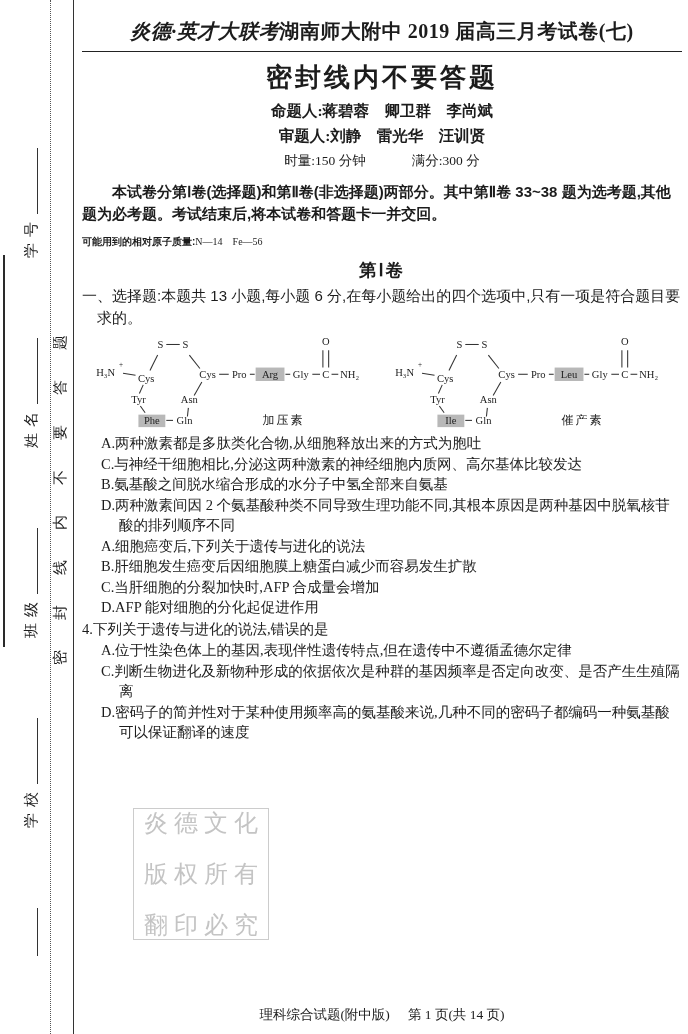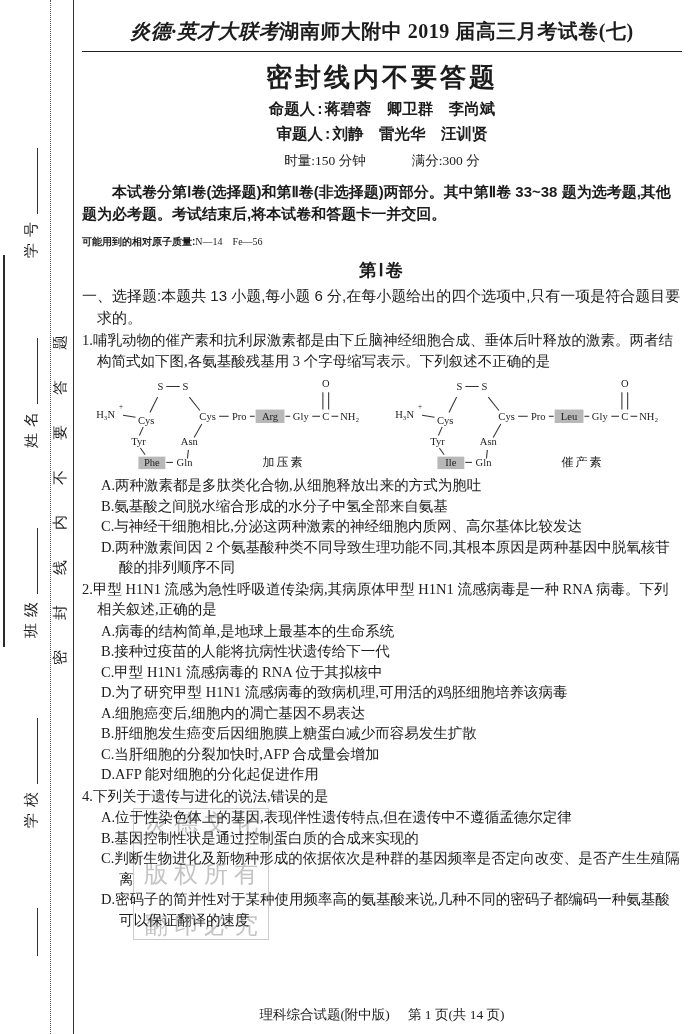--- a/index.html
+++ b/index.html
@@ -49,21 +49,21 @@
     text-align:center; font-weight:bold; font-size:20px; line-height:30px;
     white-space:nowrap; letter-spacing:0.5px;
     border-bottom:1.5px solid #222; padding-bottom:5px;
   }
   .exam-header .brand { font-style:italic; }
   .page-title {
     text-align:center; font-family:"Liberation Sans", sans-serif; font-weight:bold;
     font-size:26px; letter-spacing:3px; margin:15px 0 10px 0;
   }
   .setter-line {
-    text-align:center; font-family:Liberation Mono, monospace; font-weight:bold;
+    text-align:center; font-family:Liberation Serif, serif; font-weight:bold;
     font-size:15.5px; line-height:25px;
   }
   .duration-line { text-align:center; font-size:13.5px; margin-top:3px; }
   .duration-line .gap { display:inline-block; width:46px; }
 
   .intro {
     font-family:"Liberation Sans", sans-serif; font-weight:bold;
     font-size:15px; line-height:22px; text-indent:2em; margin-top:10px;
   }
   .masses { margin-top:7px; font-size:10px; }
@@ -138,21 +138,20 @@
 
     <div class="intro">本试卷分第Ⅰ卷(选择题)和第Ⅱ卷(非选择题)两部分。其中第Ⅱ卷 33~38 题为选考题,其他题为必考题。考试结束后,将本试卷和答题卡一并交回。</div>
 
     <div class="masses"><span class="lbl">可能用到的相对原子质量:</span><span>N—14　Fe—56</span></div>
 
     <div class="part-title">第Ⅰ卷</div>
 
     <div class="section-header">一、选择题:本题共 13 小题,每小题 6 分,在每小题给出的四个选项中,只有一项是符合题目要求的。</div>
 
     <div>
-      <p class="q-stem" style="margin:1px 0"><span>1.</span><span>哺乳动物的催产素和抗利尿激素都是由下丘脑神经细胞合成、垂体后叶释放的激素。两者结构简式如下图,各氨基酸残基用 3 个字母缩写表示。下列叙述不正确的是</span></p>
 
       <div class="diagrams">
 
         <svg class="pept" viewBox="0 0 298 102">
           <line x1="33" y1="43" x2="46" y2="45"></line>
           <line x1="61" y1="40" x2="69" y2="24"></line>
           <line x1="78" y1="13" x2="92" y2="13"></line>
           <line x1="102" y1="24" x2="113" y2="38"></line>
           <line x1="133" y1="44" x2="143" y2="44"></line>
           <line x1="165" y1="44" x2="170" y2="44"></line>
@@ -220,44 +219,36 @@
           <text class="start" x="259" y="48">NH₂</text>
           <text x="49" y="74">Tyr</text>
           <text x="63" y="96">Ile</text>
           <text x="97" y="96">Gln</text>
           <text x="102" y="74">Asn</text>
           <text class="zh" x="200" y="96">催产素</text>
         </svg>
       </div>
 
       <div class="option">A.两种激素都是多肽类化合物,从细胞释放出来的方式为胞吐</div>
+      <div class="option">C.与神经干细胞相比,分泌这两种激素的神经细胞内质网、高尔基体比较发达</div>
       <div class="option">B.氨基酸之间脱水缩合形成的水分子中氢全部来自氨基</div>
-      <div class="option">C.与神经干细胞相比,分泌这两种激素的神经细胞内质网、高尔基体比较发达</div>
       <div class="option">D.两种激素间因 2 个氨基酸种类不同导致生理功能不同,其根本原因是两种基因中脱氧核苷酸的排列顺序不同</div>
     </div>
 
+
     <div>
-      <p class="q-stem" style="margin:1px 0"><span>2.</span><span>甲型 H1N1 流感为急性呼吸道传染病,其病原体甲型 H1N1 流感病毒是一种 RNA 病毒。下列相关叙述,正确的是</span></p>
-      <div class="option">A.病毒的结构简单,是地球上最基本的生命系统</div>
-      <div class="option">B.接种过疫苗的人能将抗病性状遗传给下一代</div>
-      <div class="option">C.甲型 H1N1 流感病毒的 RNA 位于其拟核中</div>
-      <div class="option">D.为了研究甲型 H1N1 流感病毒的致病机理,可用活的鸡胚细胞培养该病毒</div>
-    </div>
-
-    <div>
-      <div class="option">A.细胞癌变后,细胞内的凋亡基因不易表达</div>
+      <div class="option">A.细胞癌变后,下列关于遗传与进化的说法</div>
       <div class="option">B.肝细胞发生癌变后因细胞膜上糖蛋白减少而容易发生扩散</div>
       <div class="option">C.当肝细胞的分裂加快时,AFP 合成量会增加</div>
       <div class="option">D.AFP 能对细胞的分化起促进作用</div>
     </div>
 
     <div>
       <p class="q-stem" style="margin:1px 0"><span>4.</span><span>下列关于遗传与进化的说法,错误的是</span></p>
       <div class="option">A.位于性染色体上的基因,表现伴性遗传特点,但在遗传中不遵循孟德尔定律</div>
-      <div class="option">B.基因控制性状是通过控制蛋白质的合成来实现的</div>
       <div class="option">C.判断生物进化及新物种形成的依据依次是种群的基因频率是否定向改变、是否产生生殖隔离</div>
       <div class="option">D.密码子的简并性对于某种使用频率高的氨基酸来说,几种不同的密码子都编码一种氨基酸可以保证翻译的速度</div>
     </div>
 
   </div>
 
   <div class="footer"><span>理科综合试题(附中版)</span><span class="sp"></span><span>第 1 页(共 14 页)</span></div>
 
 </div>
 

